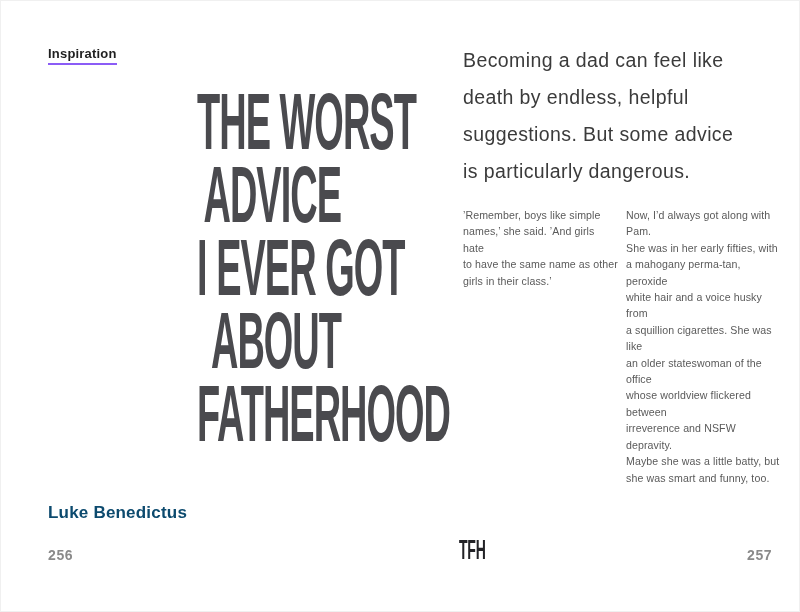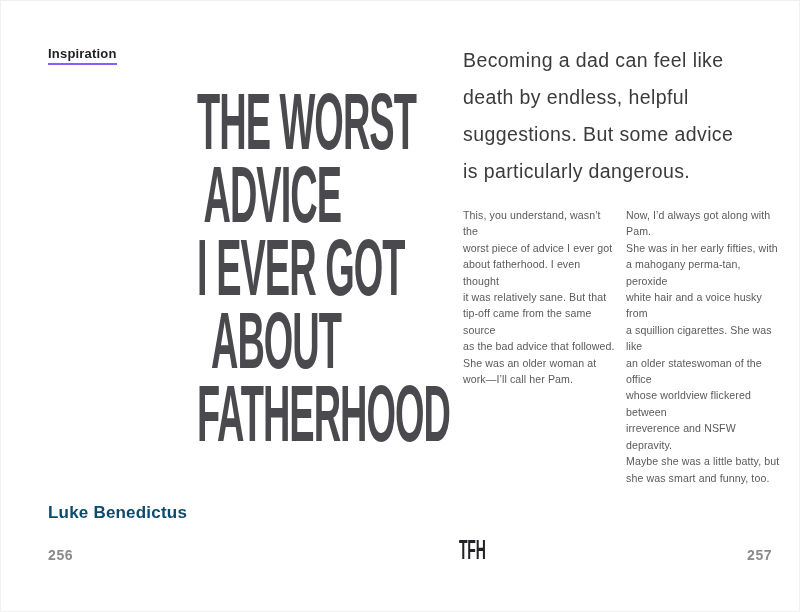--- a/index.html
+++ b/index.html
@@ -124,28 +124,24 @@
     <div class="folio folio-left">256</div>
   </div>
 
   <div>
     <div class="intro">Becoming a dad can feel like
 death by endless, helpful
 suggestions. But some advice
 is particularly dangerous.</div>
 
     <div class="col col-1">
-      <p>This, you understand, wasn’t the
-worst piece of advice I ever got
-about fatherhood. I even thought
-it was relatively sane. But that
-tip-off came from the same source
-as the bad advice that followed.
-She was an older woman at
-work—I’ll call her Pam.</p>
+      <p>’Remember, boys like simple
+names,’ she said. ’And girls hate
+to have the same name as other
+girls in their class.’</p>
     </div>
 
     <div class="col col-2">
       <p>Now, I’d always got along with Pam.
 She was in her early fifties, with
 a mahogany perma-tan, peroxide
 white hair and a voice husky from
 a squillion cigarettes. She was like
 an older stateswoman of the office
 whose worldview flickered between

